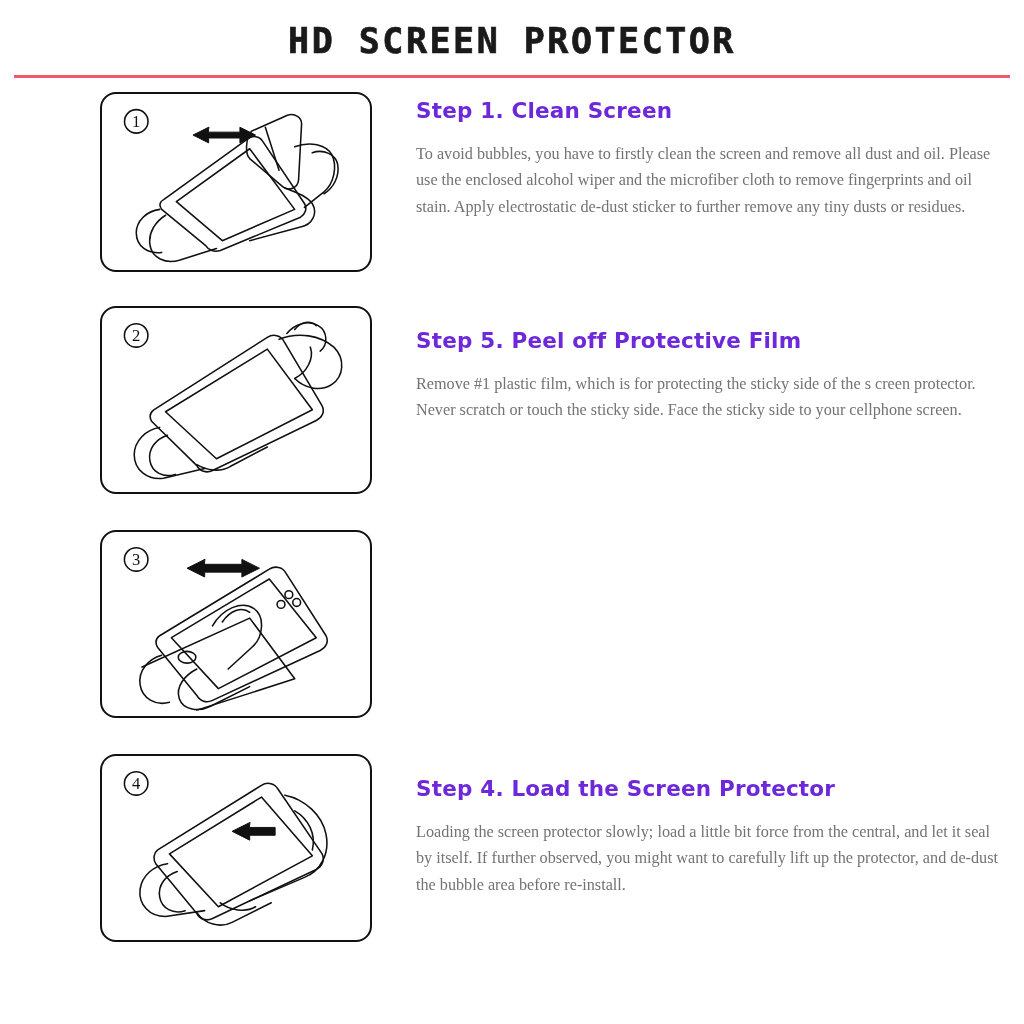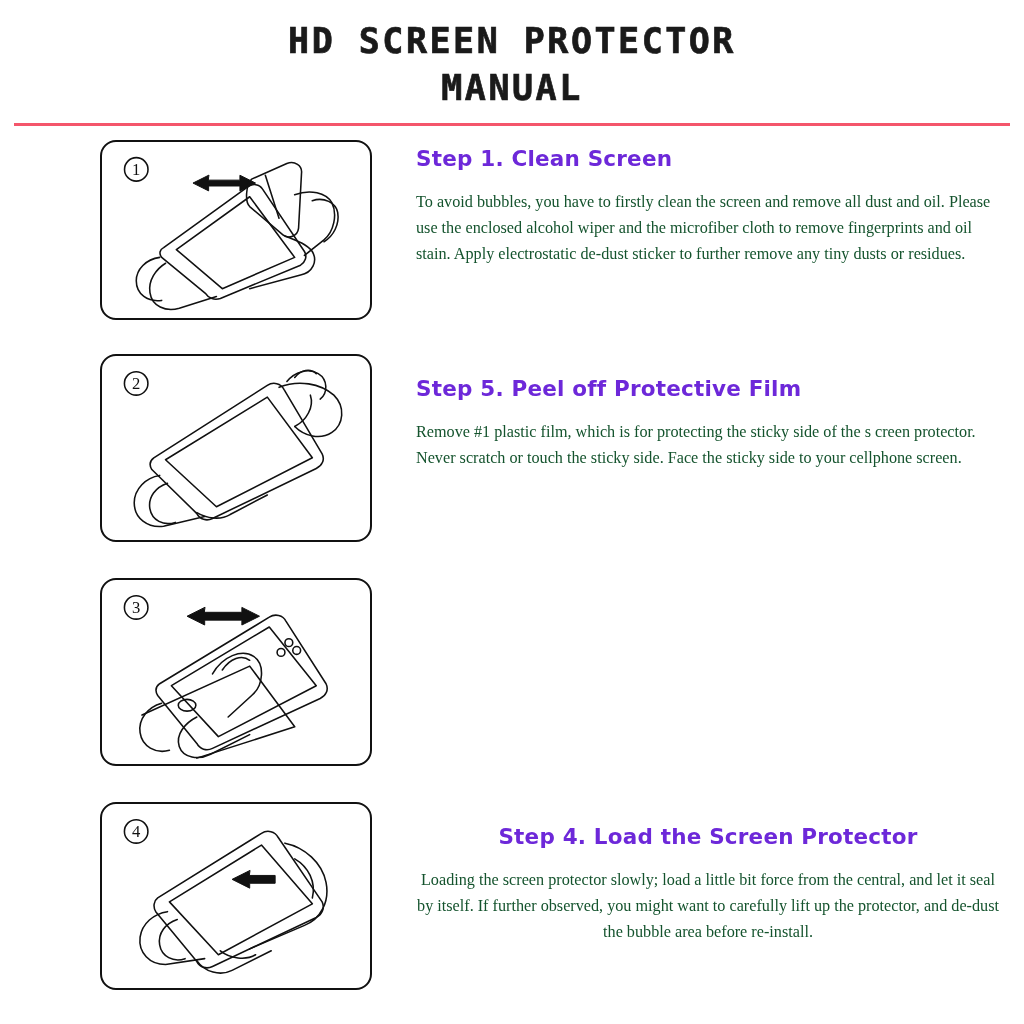--- a/index.html
+++ b/index.html
@@ -77,49 +77,48 @@
     font-weight: bold;
     font-size: 21.5px;
     color: #6d28d9;
     margin: 0 0 18px 0;
     letter-spacing: 0.2px;
   }
   .step-body {
     font-family: "Liberation Serif", serif;
     font-size: 16.2px;
     line-height: 1.62;
-    color: #14532d;
+    color: #737373;
     margin: 0;
   }
 
   
   .step-1 .txt { padding-top: 6px; }
   .step-2 .txt { padding-top: 22px; }
   .step-3 .txt { padding-top: 30px; }
-  .step-4 .txt { padding-top: 22px; text-align: center; }
+  .step-4 .txt { padding-top: 22px; }
 
   .step-1 { margin-top: 0px; }
   .step-2 { margin-top: 34px; }
   .step-3 { margin-top: 36px; }
   .step-4 { margin-top: 36px; }
 
   .num-text {
     font-family: "Liberation Serif", serif;
     font-size: 17px;
     fill: #111;
   }
 </style>
 </head>
 <body>
 
 <div class="page">
 
   <div class="title-block">
     <div class="title-line">HD SCREEN PROTECTOR</div>
-    <div class="title-line">MANUAL</div>
     <div class="title-rule"></div>
   </div>
 
   <div class="steps">
 
     <div class="step step-1">
       <div class="fig">
         <div class="fig-box">
           <svg class="fig-svg" viewBox="0 0 272 180">
             <g fill="none" stroke="#111" stroke-width="1.6" stroke-linejoin="round" stroke-linecap="round">

